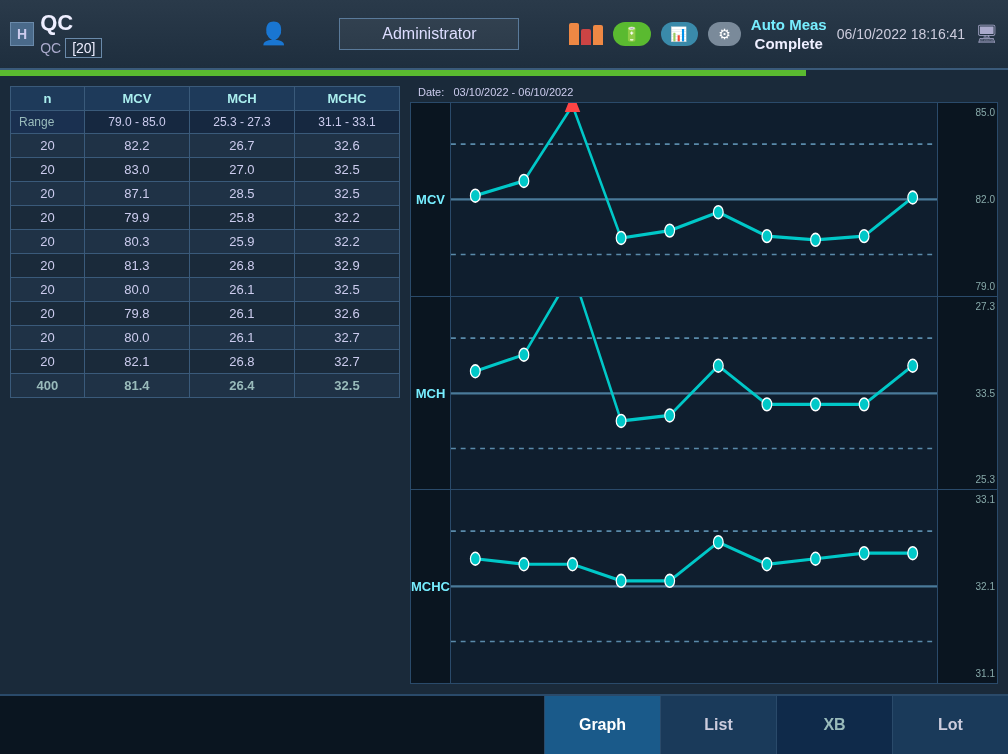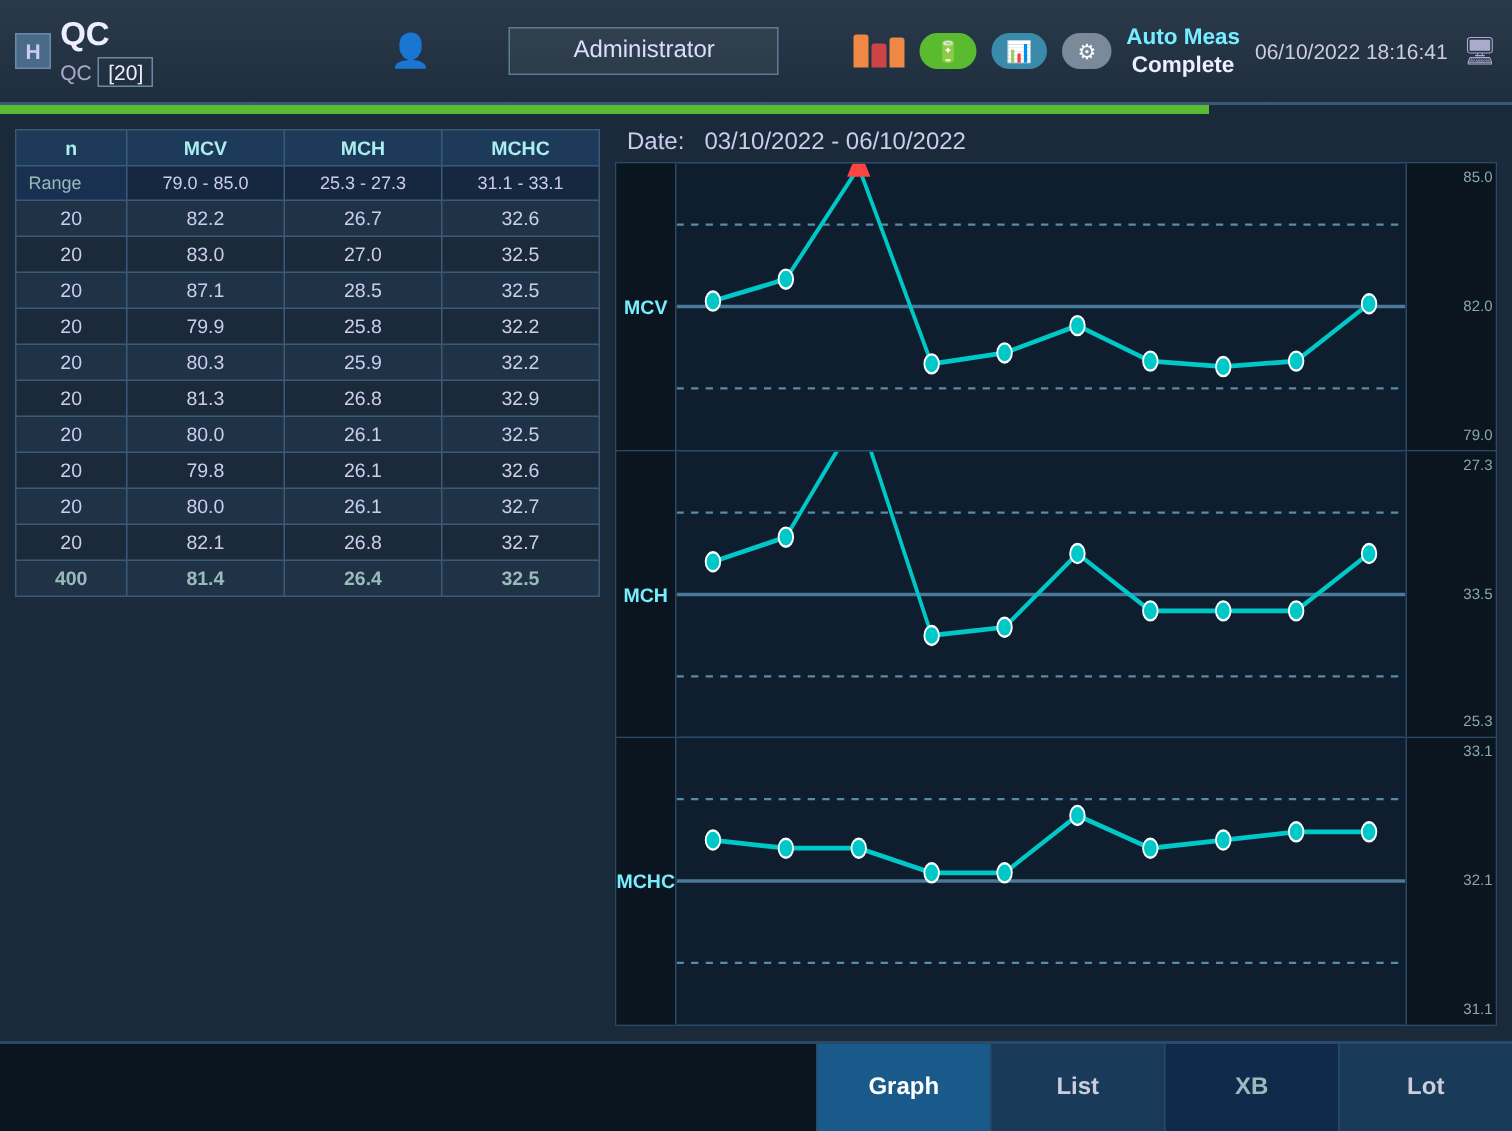--- a/index.html
+++ b/index.html
@@ -193,21 +193,21 @@
     }
 
     
     .right-panel {
       flex: 1;
       display: flex;
       flex-direction: column;
       gap: 0;
     }
     .date-range {
-      font-size: 16px;
+      font-size: 11px;
       color: #cce;
       margin-bottom: 4px;
       padding-left: 8px;
     }
     .charts-container {
       flex: 1;
       display: flex;
       flex-direction: column;
       gap: 0;
       background: #0f1e2e;

